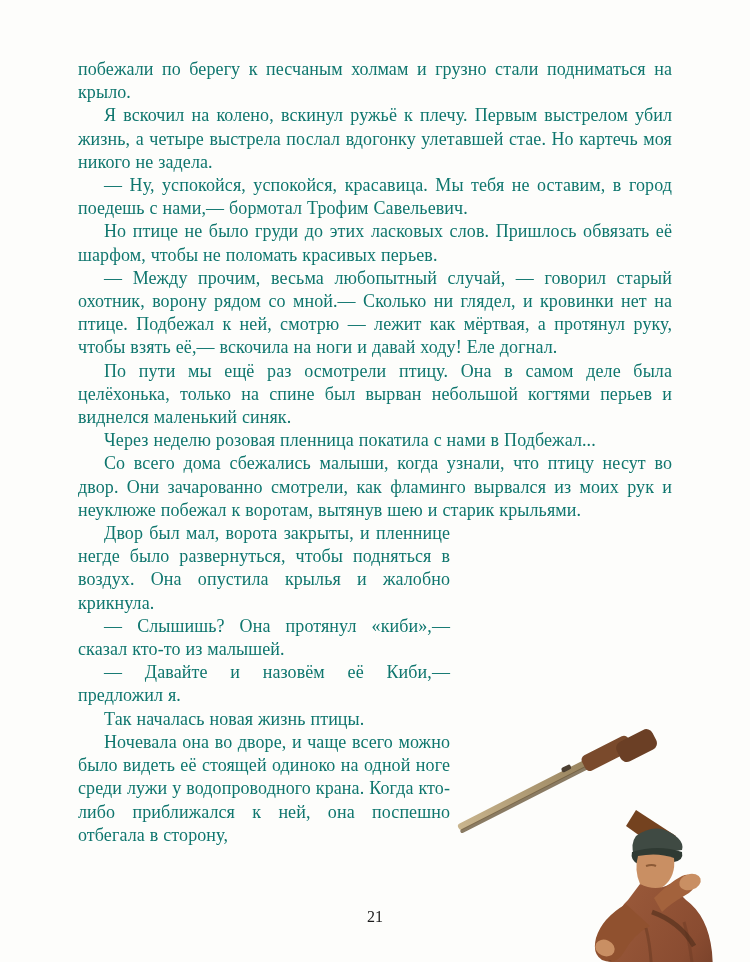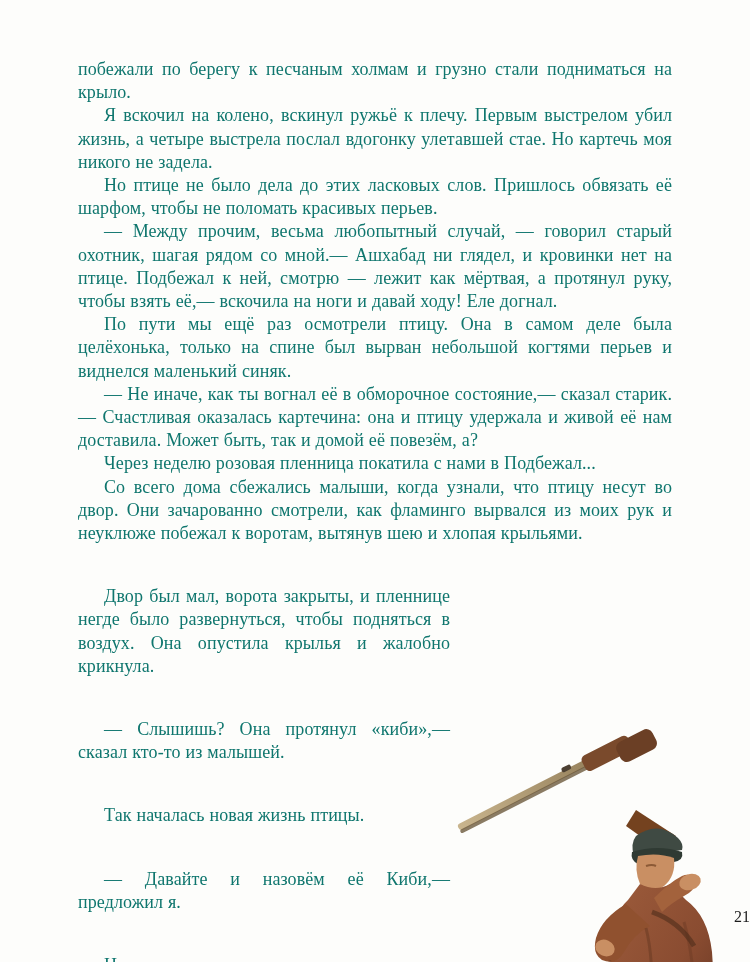--- a/index.html
+++ b/index.html
@@ -40,28 +40,27 @@
   }
   p.para.noindent {
     text-indent: 0;
   }
   p.para.dash {
     text-indent: 26px;
   }
   
   p.para.wrapped {
     width: 372px;
-    margin-top: 40px;
   }
   .page-number {
     position: absolute;
     left: 0;
     top: 908px;
     width: 750px;
-    text-align: right;
+    text-align: center;
     font-size: 16px;
     color: #1c1c1c;
     font-family: "Liberation Serif", serif;
   }
   .illustration {
     position: absolute;
     left: 440px;
     top: 660px;
     width: 300px;
     height: 302px;
@@ -69,31 +68,31 @@
   }
 </style>
 </head>
 <body>
 
 <div class="page">
 
   <div class="text-column">
     <p class="para noindent">побежали по берегу к песчаным холмам и грузно стали подниматься на крыло.</p>
     <p class="para">Я вскочил на колено, вскинул ружьё к плечу. Первым выстрелом убил жизнь, а четыре выстрела послал вдогонку улетавшей стае. Но картечь моя никого не задела.</p>
-    <p class="para">Но птице не было дела до этих ласковых слов. Пришлось обвязать её шарфом, чтобы не поломать красивых перьев.</p>
-    <p class="para dash">— Между прочим, весьма любопытный случай, — говорил старый охотник, шагая рядом со мной.— Ашхабад ни глядел, и кровинки нет на птице. Подбежал к ней, смотрю — лежит как мёртвая, а протянул руку, чтобы взять её,— вскочила на ноги и давай ходу! Еле догнал.</p>
+    <p class="para dash">— Ну, успокойся, успокойся, красавица. Мы тебя не оставим, в город поедешь с нами,— бормотал Трофим Савельевич.</p>
+    <p class="para">Но птице не было груди до этих ласковых слов. Пришлось обвязать её шарфом, чтобы не поломать красивых перьев.</p>
+    <p class="para dash">— Между прочим, весьма любопытный случай, — говорил старый охотник, ворону рядом со мной.— Сколько ни глядел, и кровинки нет на птице. Подбежал к ней, смотрю — лежит как мёртвая, а протянул руку, чтобы взять её,— вскочила на ноги и давай ходу! Еле догнал.</p>
     <p class="para">По пути мы ещё раз осмотрели птицу. Она в самом деле была целёхонька, только на спине был вырван небольшой когтями перьев и виднелся маленький синяк.</p>
-    <p class="para dash">— Не иначе, как ты вогнал её в обморочное состояние,— сказал старик.— Счастливая оказалась картечина: она и птицу удержала и живой её нам доставила. Может быть, так и домой её повезём, а?</p>
     <p class="para">Через неделю розовая пленница покатила с нами в Подбежал...</p>
-    <p class="para">Со всего дома сбежались малыши, когда узнали, что птицу несут во двор. Они зачарованно смотрели, как фламинго вырвался из моих рук и неуклюже побежал к воротам, вытянув шею и хлопая крыльями.</p>
+    <p class="para">Со всего дома сбежались малыши, когда узнали, что птицу несут во двор. Они зачарованно смотрели, как фламинго вырвался из моих рук и неуклюже побежал к воротам, вытянув шею и старик крыльями.</p>
 
     <p class="para wrapped">Двор был мал, ворота закрыты, и пленнице негде было развернуться, чтобы подняться в воздух. Она опустила крылья и жалобно крикнула.</p>
     <p class="para wrapped dash">— Слышишь? Она протянул «киби»,— сказал кто-то из малышей.</p>
+    <p class="para wrapped dash">— Давайте и назовём её Киби,— предложил я.</p>
     <p class="para wrapped">Так началась новая жизнь птицы.</p>
-    <p class="para wrapped dash">— Давайте и назовём её Киби,— предложил я.</p>
     <p class="para wrapped">Ночевала она во дворе, и чаще всего можно было видеть её стоящей одиноко на одной ноге среди лужи у водопроводного крана. Когда кто-либо приближался к ней, она поспешно отбегала в сторону,</p>
   </div>
 
   <div class="illustration">
     <svg width="300" height="302" viewBox="0 0 300 302" xmlns="http://www.w3.org/2000/svg">
       <defs>
         <linearGradient id="coatGrad" x1="0" y1="0" x2="1" y2="1">
           <stop offset="0%" stop-color="#9c5b3b"></stop>
           <stop offset="55%" stop-color="#8a4c31"></stop>
           <stop offset="100%" stop-color="#5f3220"></stop>

